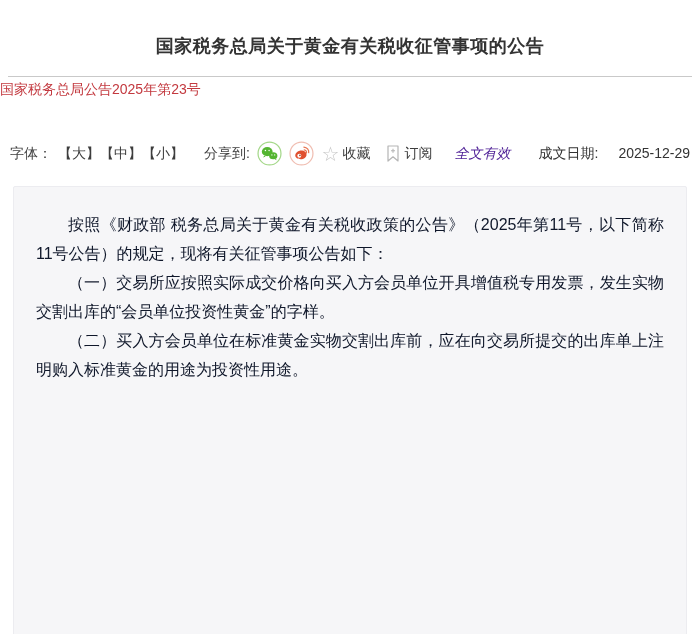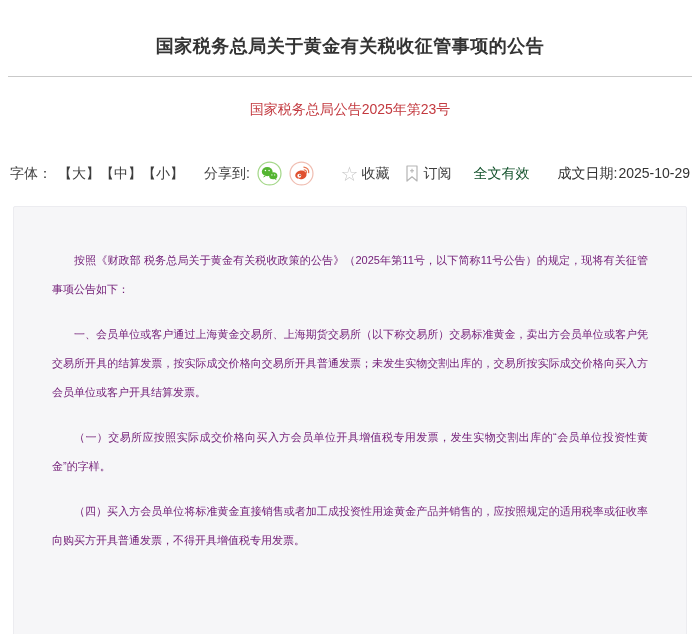--- a/index.html
+++ b/index.html
@@ -20,22 +20,22 @@
     font-weight: bold;
     color: #333333;
     letter-spacing: 0.5px;
   }
   .divider {
     border: none;
     border-top: 1px solid #c9c9c9;
     margin: 18px 8px 0 8px;
   }
   .doc-number {
-    margin-top: 24px;
-    text-align: center;
+    margin-top: 4px;
+    text-align: left;
     font-size: 14px;
     color: #c3393f;
   }
 
   .toolbar {
     margin: 42px 10px 0 10px;
     display: flex;
     align-items: center;
     font-size: 14px;
     color: #404040;
@@ -51,37 +51,37 @@
   }
   .toolbar-right { margin-left: auto; display: flex; align-items: center; }
   .tool-btn {
     display: inline-flex; align-items: center; cursor: pointer;
     color: #3d3d3d;
   }
   .fav-btn { margin-right: 16px; }
   .sub-btn { margin-right: 22px; }
   .star-glyph { color: #c7c7c7; font-size: 20px; line-height: 1; margin-right: 3px; }
   .bookmark-wrap { display: inline-flex; margin-right: 4px; }
-  .validity { color: #14532d; margin-right: 28px; }
+  .validity { color: #4c1d95; margin-right: 28px; font-style: italic; }
   .date-wrap { color: #333333; }
-  .date-label { margin-right: 1px; }
+  .date-label { margin-right: 20px; }
 
   .content-box {
     margin: 20px 13px 0 13px;
     background: #f6f6f8;
     border: 1px solid #ececf0;
     border-radius: 2px;
     padding: 23px 22px;
     height: 460px;
   }
   .para {
-    margin: 16px;
-    font-size: 11px;
+    margin: 0;
+    font-size: 16px;
     line-height: 29px;
-    color: #701a75;
+    color: #0f172a;
     text-align: justify;
     text-indent: 2em;
   }
 </style>
 </head>
 <body>
 
 <div class="page">
 
   <h1 class="doc-title">国家税务总局关于黄金有关税收征管事项的公告</h1>
@@ -131,25 +131,24 @@
         <span class="bookmark-wrap">
           <svg width="14" height="19" viewBox="0 0 14 18">
             <path d="M2 1.5 h10 v15 l-5-4.2 -5 4.2 z" fill="#ffffff" stroke="#b5b5b5" stroke-width="1.2" stroke-linejoin="round"></path>
             <path d="M7 4.2 v4 M5 6.2 h4" stroke="#b5b5b5" stroke-width="1.1"></path>
           </svg>
         </span>
         <span>订阅</span>
       </span>
       <span class="validity">全文有效</span>
       <span class="date-wrap">
-        <span class="date-label">成文日期:</span><span>2025-10-29</span>
+        <span class="date-label">成文日期:</span><span>2025-12-29</span>
       </span>
     </div>
   </div>
 
   <div class="content-box">
     <p class="para">按照《财政部 税务总局关于黄金有关税收政策的公告》（2025年第11号，以下简称11号公告）的规定，现将有关征管事项公告如下：</p>
-    <p class="para">一、会员单位或客户通过上海黄金交易所、上海期货交易所（以下称交易所）交易标准黄金，卖出方会员单位或客户凭交易所开具的结算发票，按实际成交价格向交易所开具普通发票；未发生实物交割出库的，交易所按实际成交价格向买入方会员单位或客户开具结算发票。</p>
     <p class="para">（一）交易所应按照实际成交价格向买入方会员单位开具增值税专用发票，发生实物交割出库的“会员单位投资性黄金”的字样。</p>
-    <p class="para">（四）买入方会员单位将标准黄金直接销售或者加工成投资性用途黄金产品并销售的，应按照规定的适用税率或征收率向购买方开具普通发票，不得开具增值税专用发票。</p>
+    <p class="para">（二）买入方会员单位在标准黄金实物交割出库前，应在向交易所提交的出库单上注明购入标准黄金的用途为投资性用途。</p>
   </div>
 
 </div>
 
 </body></html>

